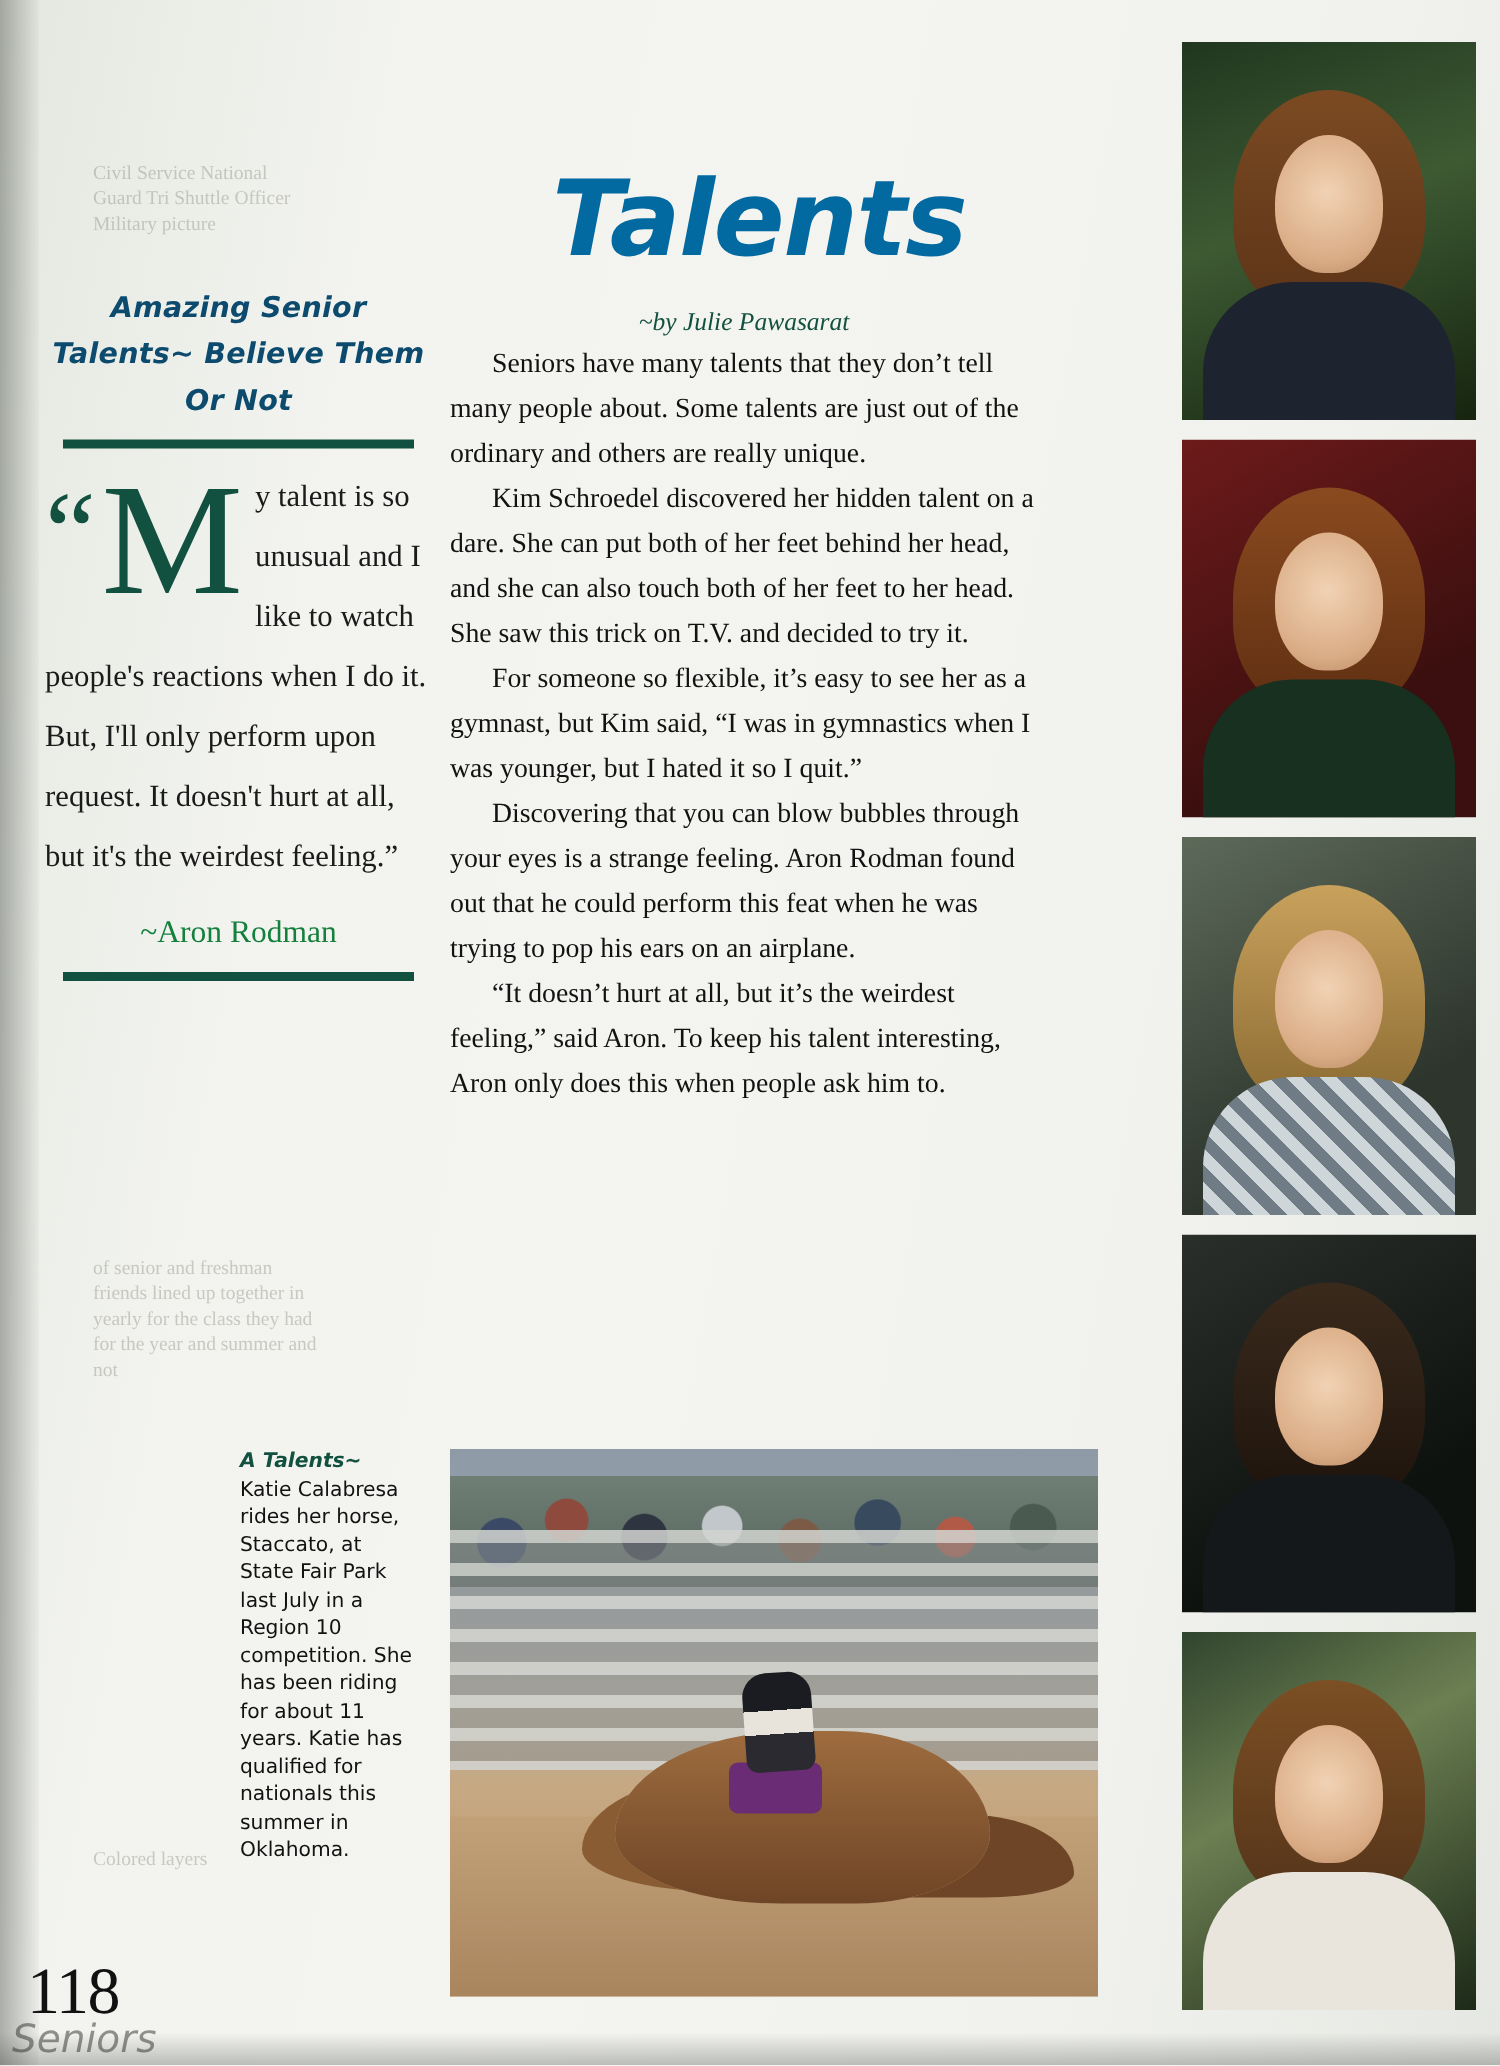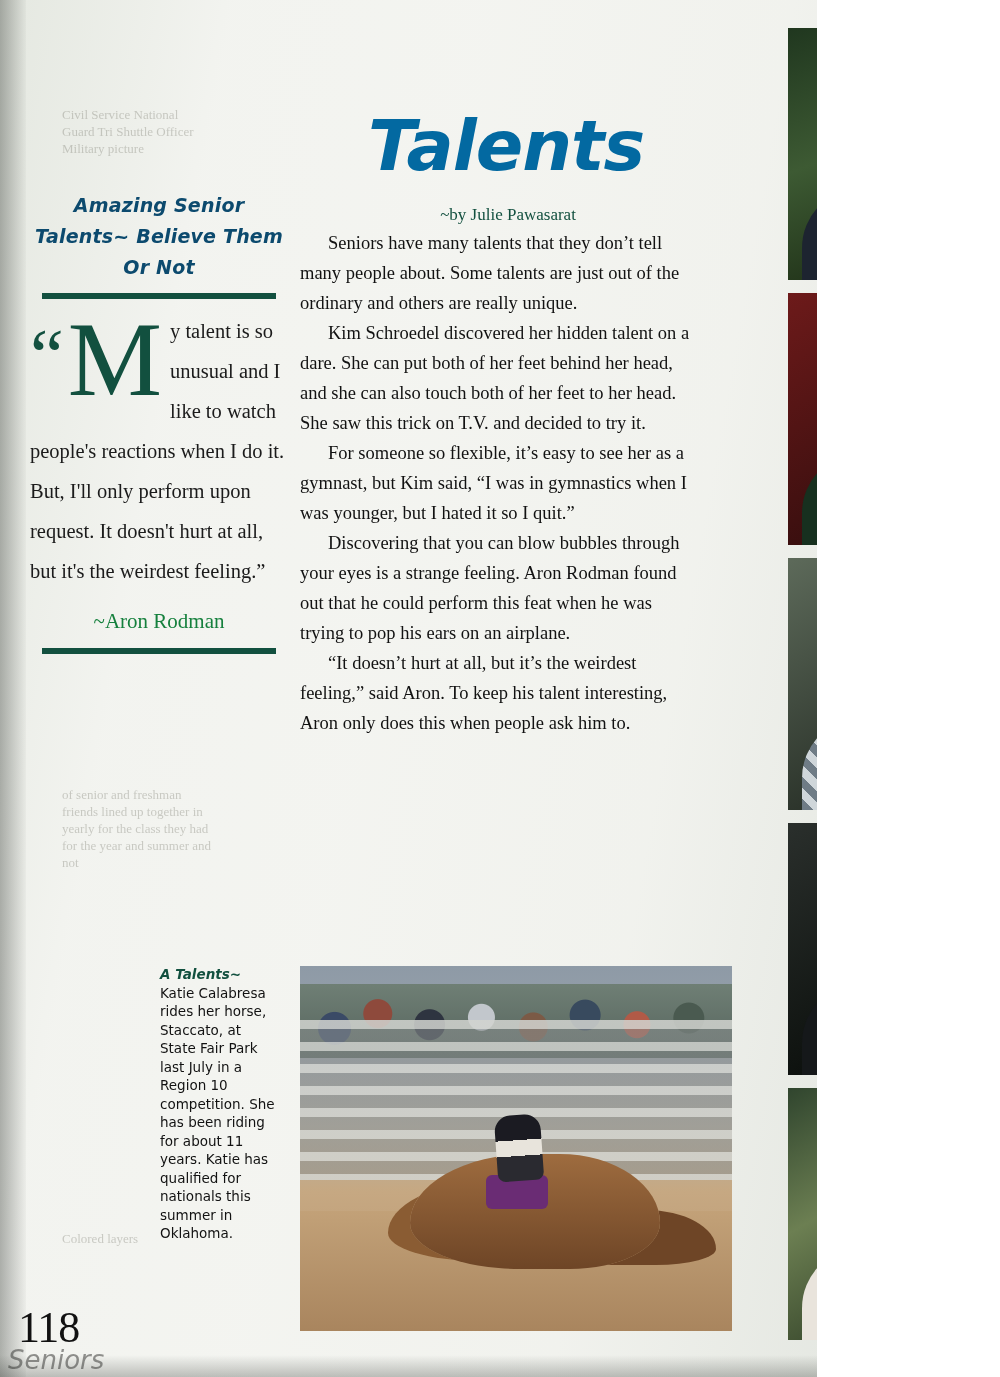--- a/index.html
+++ b/index.html
@@ -2,21 +2,21 @@
 <html><head>
 <meta charset="utf-8">
 <style>
   html, body {
     margin: 0;
     padding: 0;
     background: #ffffff;
   }
   .page {
     position: relative;
-    width: 817px;
+    width: 1000px;
     height: 1377px;
     background: #f2f3ef;
     overflow: hidden;
     font-family: "Liberation Serif", serif;
   }
   
   .paper-tint {
     position: absolute;
     inset: 0;
     background:
@@ -41,21 +41,21 @@
     position: absolute;
     color: rgba(120,120,110,0.35);
     font-family: "Liberation Serif", serif;
     font-size: 13px;
     line-height: 17px;
     width: 150px;
     left: 62px;
     pointer-events: none;
   }
   .bleed-text.b1 { top: 106px; }
-  .bleed-text.b2 { top: 786px; }
+  .bleed-text.b2 { top: 836px; }
   .bleed-text.b3 { top: 1230px; }
 
   
   .left-col {
     position: absolute;
     left: 28px;
     top: 190px;
     width: 262px;
   }
   .kicker {
@@ -151,25 +151,26 @@
     font-family: "DejaVu Sans", sans-serif;
     font-weight: bold;
     font-style: italic;
     font-size: 70px;
     letter-spacing: -1px;
     color: #0369a1;
     line-height: 76px;
   }
   .byline {
     position: absolute;
-    left: 318px;
+    left: 306px;
     top: 205px;
     width: 380px;
     text-align: center;
     font-family: "Liberation Serif", serif;
+    font-style: italic;
     font-size: 17px;
     color: #12503f;
   }
 
   
   .body-col {
     position: absolute;
     left: 300px;
     top: 228px;
     width: 400px;

